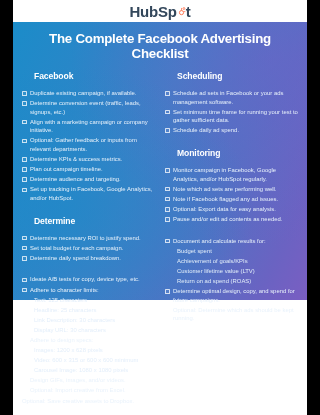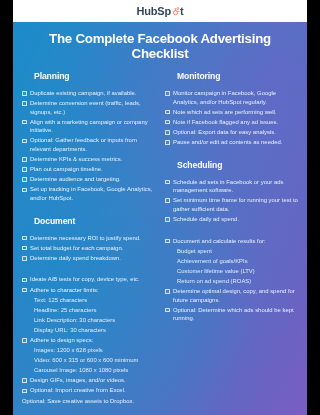--- a/index.html
+++ b/index.html
@@ -3,27 +3,27 @@
 <meta charset="utf-8">
 <style>
   * { margin:0; padding:0; box-sizing:border-box; }
   html,body { width:320px; height:415px; overflow:hidden; background:#000; }
   body { font-family:"Liberation Sans", sans-serif; }
 
   #page { position:absolute; left:13px; top:0; width:294px; height:415px; overflow:hidden; background:#fff; }
 
   
   #logo-bar { height:22px; background:#ffffff; display:flex; align-items:center; justify-content:center; }
-  .logo { display:flex; align-items:center; font-size:11px; font-weight:bold; color:#33475b; letter-spacing:-0.2px; }
+  .logo { display:flex; align-items:center; font-size:15px; font-weight:bold; color:#33475b; letter-spacing:-0.2px; }
   .logo .sprocket { position:relative; width:9px; height:9px; margin:0 0px; display:inline-block; }
   .logo .sprocket svg { position:absolute; left:0; top:0; }
 
   
   #sheet {
-    position:relative; height:393px;
+    position:relative; height:278px;
     background:linear-gradient(115deg,#1b8cc9 0%,#2a86c8 22%,#3f7fc6 45%,#5172c4 68%,#6a63c2 88%,#7a5ec2 100%);
   }
   #sheet::after{
     content:""; position:absolute; inset:0; pointer-events:none;
     background:
       radial-gradient(ellipse at 18% 68%, rgba(23,140,201,.55) 0%, rgba(23,140,201,0) 55%),
       radial-gradient(ellipse at 88% 14%, rgba(120,92,200,.45) 0%, rgba(120,92,200,0) 55%);
   }
   #sheet > * { position:relative; z-index:2; }
 
@@ -70,21 +70,21 @@
       <span>t</span>
     </div>
   </div>
 
   <div id="sheet">
     <h1 id="doc-title">The Complete Facebook Advertising Checklist</h1>
 
     <div id="cols">
       <div class="col" id="col-left">
           <div class="block">
-            <h2 class="section-title">Planning</h2>
+            <h2 class="section-title">Facebook</h2>
             <ul class="items">
               <li class="item">
                 <span class="cbox"></span>
                 <span class="itxt">Duplicate existing campaign, if available.</span>
               </li>
               <li class="item">
                 <span class="cbox"></span>
                 <span class="itxt">Determine conversion event (traffic, leads, signups, etc.)</span>
               </li>
               <li class="item">
@@ -107,21 +107,21 @@
                 <span class="cbox"></span>
                 <span class="itxt">Determine audience and targeting.</span>
               </li>
               <li class="item">
                 <span class="cbox"></span>
                 <span class="itxt">Set up tracking in Facebook, Google Analytics, and/or HubSpot.</span>
               </li>
             </ul>
           </div>
           <div class="block">
-            <h2 class="section-title">Document</h2>
+            <h2 class="section-title">Determine</h2>
             <ul class="items">
               <li class="item">
                 <span class="cbox"></span>
                 <span class="itxt">Determine necessary ROI to justify spend.</span>
               </li>
               <li class="item">
                 <span class="cbox"></span>
                 <span class="itxt">Set total budget for each campaign.</span>
               </li>
               <li class="item">
@@ -174,20 +174,37 @@
                 <span class="itxt">Optional: Import creative from Excel.</span>
               </li>
               <li class="item">
                 <span class="itxt">Optional: Save creative assets to Dropbox.</span>
               </li>
             </ul>
           </div>
         </div>
       <div class="col" id="col-right">
           <div class="block">
+            <h2 class="section-title">Scheduling</h2>
+            <ul class="items">
+              <li class="item">
+                <span class="cbox"></span>
+                <span class="itxt">Schedule ad sets in Facebook or your ads management software.</span>
+              </li>
+              <li class="item">
+                <span class="cbox"></span>
+                <span class="itxt">Set minimum time frame for running your test to gather sufficient data.</span>
+              </li>
+              <li class="item">
+                <span class="cbox"></span>
+                <span class="itxt">Schedule daily ad spend.</span>
+              </li>
+            </ul>
+          </div>
+          <div class="block">
             <h2 class="section-title">Monitoring</h2>
             <ul class="items">
               <li class="item">
                 <span class="cbox"></span>
                 <span class="itxt">Monitor campaign in Facebook, Google Analytics, and/or HubSpot regularly.</span>
               </li>
               <li class="item">
                 <span class="cbox"></span>
                 <span class="itxt">Note which ad sets are performing well.</span>
               </li>
@@ -195,37 +212,20 @@
                 <span class="cbox"></span>
                 <span class="itxt">Note if Facebook flagged any ad issues.</span>
               </li>
               <li class="item">
                 <span class="cbox"></span>
                 <span class="itxt">Optional: Export data for easy analysis.</span>
               </li>
               <li class="item">
                 <span class="cbox"></span>
                 <span class="itxt">Pause and/or edit ad contents as needed.</span>
-              </li>
-            </ul>
-          </div>
-          <div class="block">
-            <h2 class="section-title">Scheduling</h2>
-            <ul class="items">
-              <li class="item">
-                <span class="cbox"></span>
-                <span class="itxt">Schedule ad sets in Facebook or your ads management software.</span>
-              </li>
-              <li class="item">
-                <span class="cbox"></span>
-                <span class="itxt">Set minimum time frame for running your test to gather sufficient data.</span>
-              </li>
-              <li class="item">
-                <span class="cbox"></span>
-                <span class="itxt">Schedule daily ad spend.</span>
               </li>
             </ul>
           </div>
           <div class="block">
             <ul class="items">
               <li class="item">
                 <span class="cbox"></span>
                 <span class="itxt">Document and calculate results for:</span>
               </li>
               <li class="item sub">

